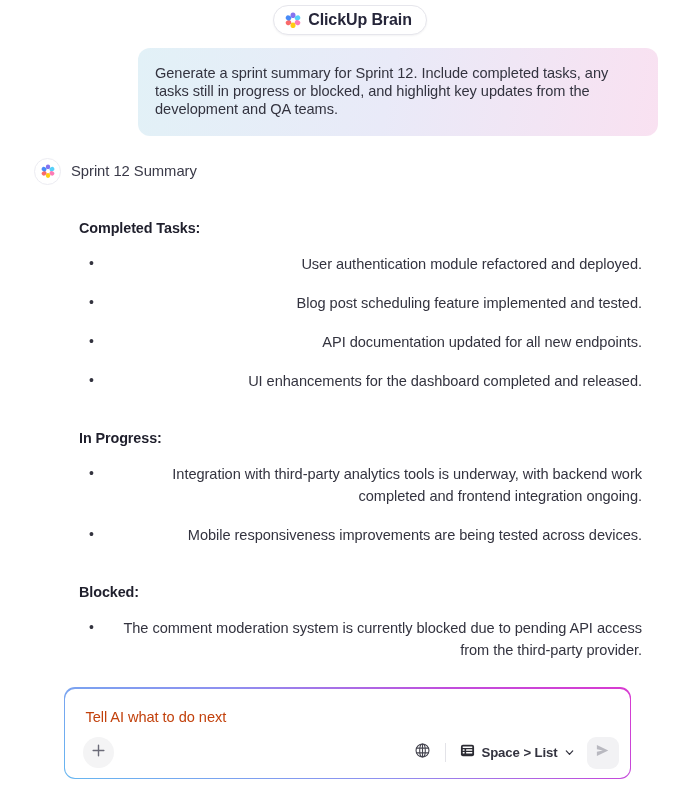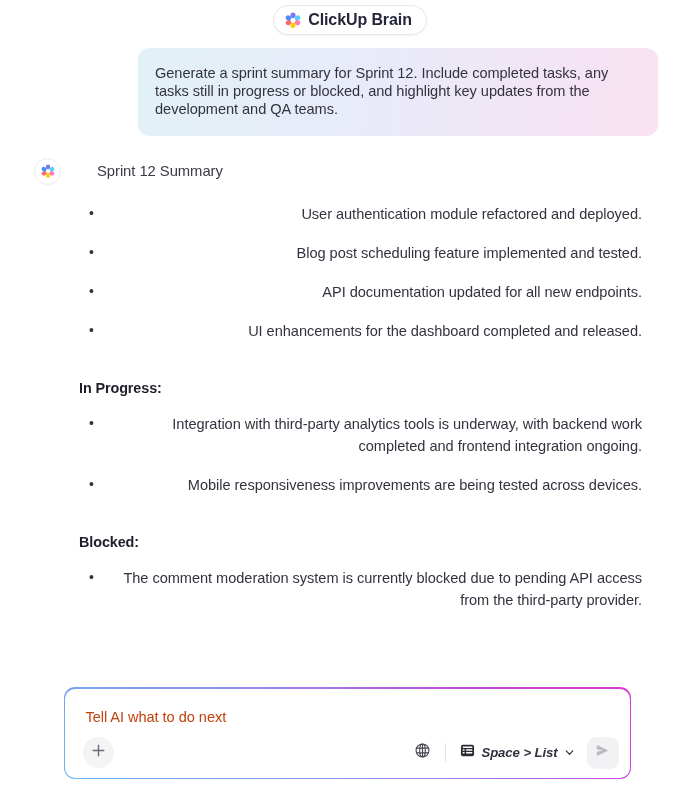--- a/index.html
+++ b/index.html
@@ -63,21 +63,21 @@
     letter-spacing: -0.05px;
   }
 
   
   .answer {
     padding: 22px 42px 0 34px;
   }
   .answer-head {
     display: flex;
     align-items: center;
-    gap: 36px;
+    gap: 10px;
     height: 26px;
   }
   .avatar {
     width: 25px;
     height: 25px;
     border-radius: 50%;
     background: #ffffff;
     border: 1px solid #ececf2;
     display: flex;
     align-items: center;
@@ -155,21 +155,20 @@
     letter-spacing: -0.05px;
   }
   .composer-tools {
     position: absolute;
     left: 4px; right: 0; bottom: 0;
     height: 50px;
     display: flex;
     align-items: center;
     padding: 0 11px 0 14px;
     box-sizing: border-box;
-    font-style: italic;
   }
   .plus-btn {
     width: 31px;
     height: 31px;
     border-radius: 50%;
     background: #f4f4f5;
     display: flex;
     align-items: center;
     justify-content: center;
     cursor: pointer;
@@ -260,20 +259,21 @@
             <circle cx="16" cy="16" r="3.4" fill="#ffffff" opacity="0.85"></circle>
           </g>
         </svg>
       </span>
     </span>
     <span class="answer-title">Sprint 12 Summary</span>
   </div>
 
   <div class="answer-body">
 
+    <div class="sec-title first">Completed Tasks:</div>
     <ul class="bullets">
       <li>User authentication module refactored and deployed.</li>
       <li>Blog post scheduling feature implemented and tested.</li>
       <li>API documentation updated for all new endpoints.</li>
       <li>UI enhancements for the dashboard completed and released.</li>
     </ul>
 
     <div class="sec-title">In Progress:</div>
     <ul class="bullets">
       <li>Integration with third-party analytics tools is underway, with backend work completed and frontend integration ongoing.</li>

